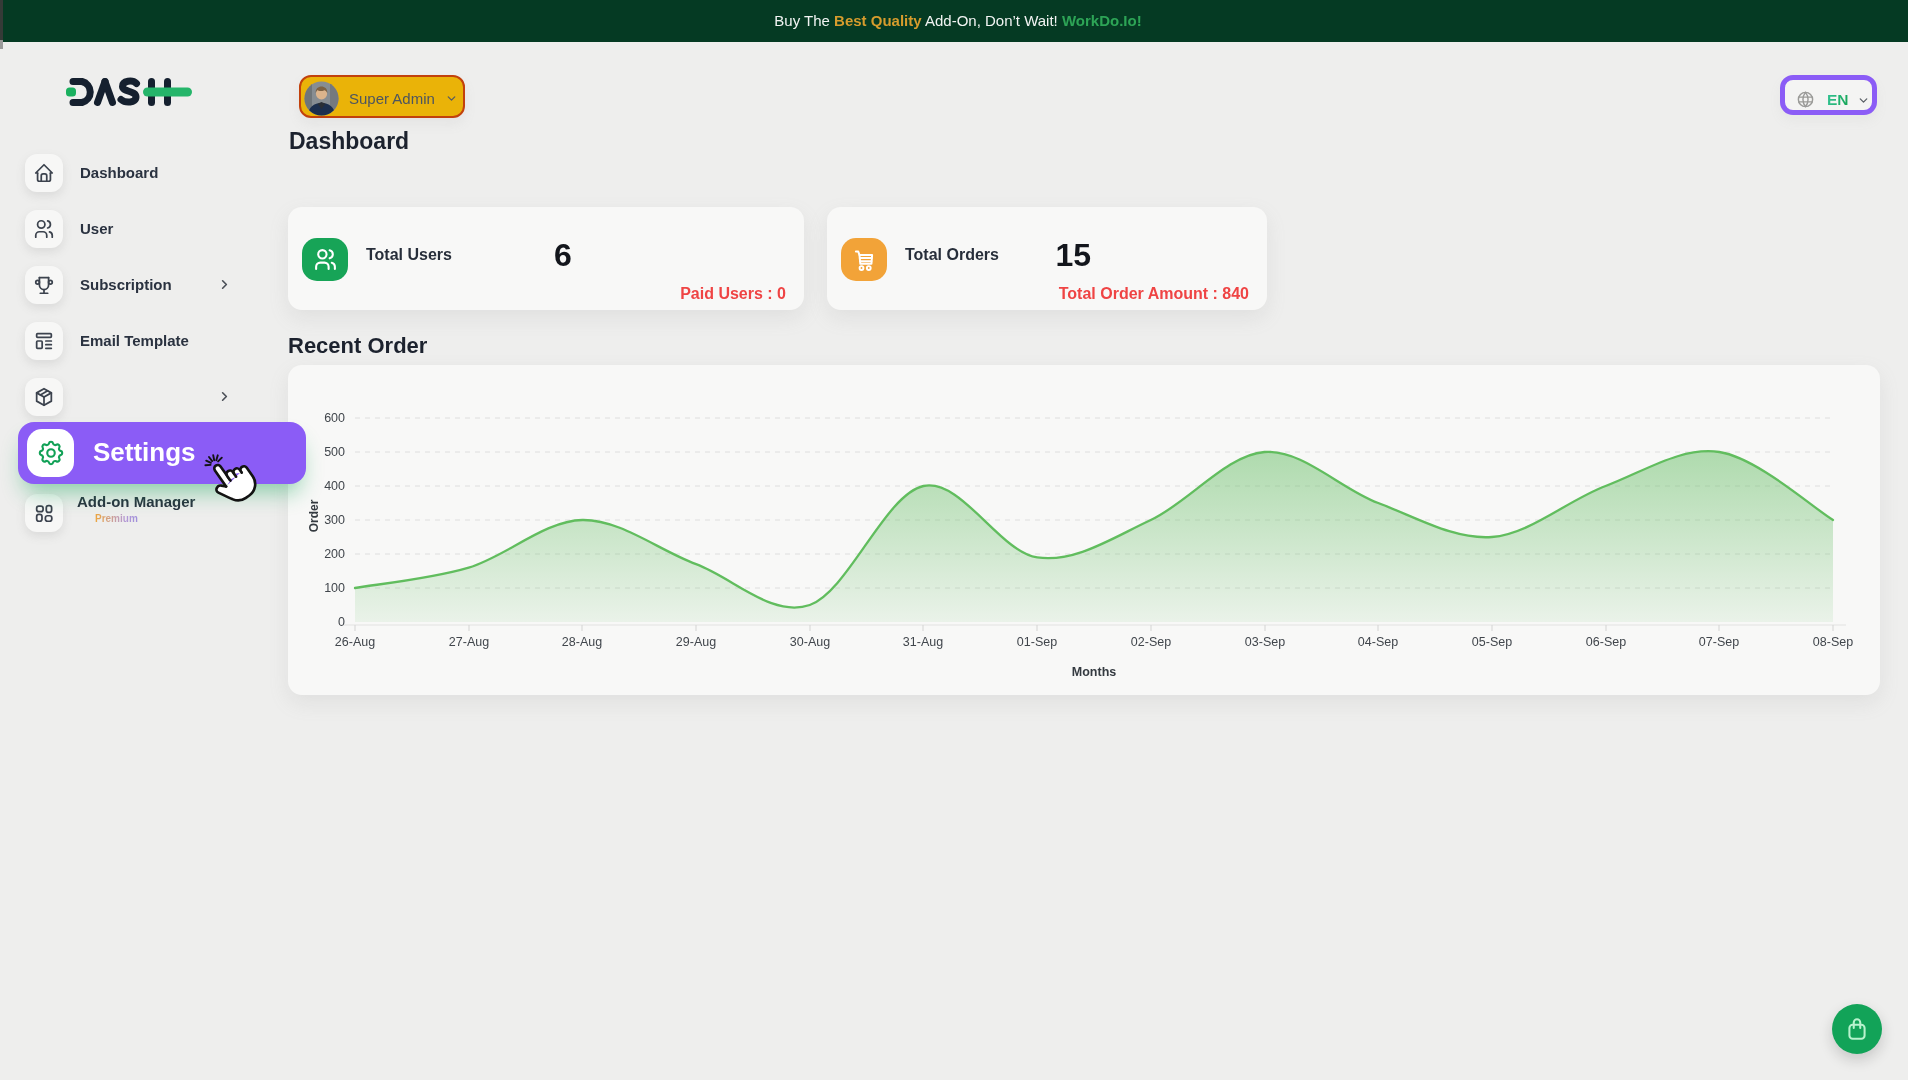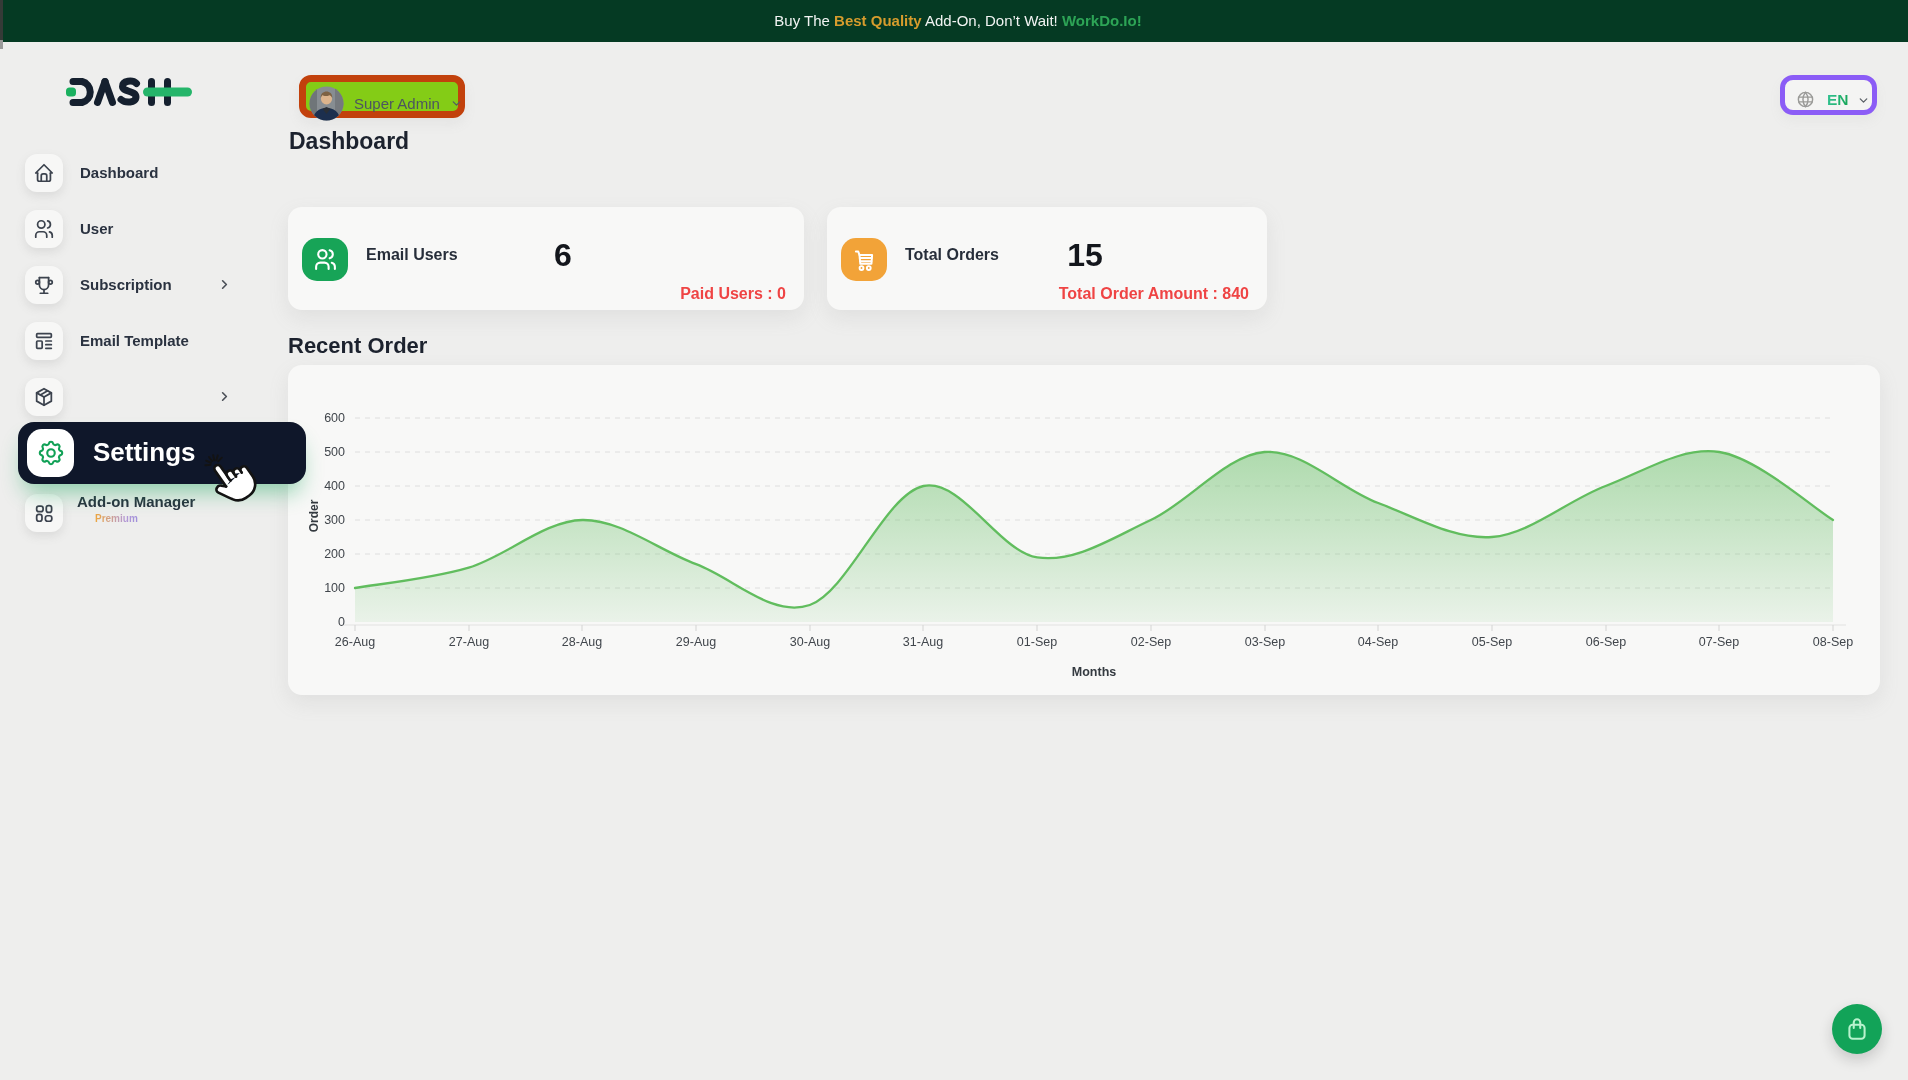--- a/index.html
+++ b/index.html
@@ -12,29 +12,29 @@
   .banner b.q { color:#d79c2d; font-weight:700; }
   .banner .wd { color:#2da456; font-weight:600; }
   .sb-dark { left:0; top:0; width:3px; height:42px; background:#353a37; }
   .sb-gray { left:0; top:40px; width:3px; height:9px; background:#9b9b9b; }
   
   .icon-btn { position:absolute; left:25px; width:38px; height:38px; background:#f7f7f6;
     border-radius:12px; box-shadow:0 4px 10px rgba(120,120,120,.16); display:flex;
     align-items:center; justify-content:center; }
   .nav-label { position:absolute; left:80px; font-size:15px; font-weight:700; color:#2a3240; }
   .chev { position:absolute; left:217px; }
-  .pill { z-index:5; left:18px; top:422px; width:288px; height:62px; background:#0f172a; border-radius:16px;
+  .pill { z-index:5; left:18px; top:422px; width:288px; height:62px; background:#8b5cf6; border-radius:16px;
     box-shadow:0 14px 22px -6px rgba(15,161,85,.45); }
   .pill .tile { position:absolute; left:9px; top:7px; width:47px; height:48px; background:#fff;
     border-radius:15px; display:flex; align-items:center; justify-content:center; }
   .pill .txt { position:absolute; left:75px; top:0; height:62px; line-height:60px; color:#fff;
     font-size:26px; font-weight:700; }
   
-  .userbtn { left:299px; top:75px; width:166px; height:43px; background:#84cc16;
-    border:7px solid #c2410c; border-radius:12px; box-shadow:0 6px 12px rgba(150,150,150,.10); }
+  .userbtn { left:299px; top:75px; width:166px; height:43px; background:#eab308;
+    border:2px solid #c2410c; border-radius:12px; box-shadow:0 6px 12px rgba(150,150,150,.10); }
   .userbtn .name { position:absolute; left:48px; top:13px; font-size:15px; color:#4d5560; }
   .langbtn { left:1780px; top:75px; width:97px; height:40px; background:#f4f4f3;
     border:5px solid #8b5cf6; border-radius:13px; box-shadow:0 6px 12px rgba(150,150,150,.08); }
   h1.pagetitle { left:289px; top:128px; font-size:23px; font-weight:700; color:#1c222e; position:absolute; }
   
   .card { background:#f8f8f7; border-radius:14px; box-shadow:0 8px 20px rgba(140,140,140,.14); }
   .c1 { left:288px; top:207px; width:516px; height:103px; }
   .c2 { left:827px; top:207px; width:440px; height:103px; }
   .tile-g { position:absolute; left:14px; top:31px; width:46px; height:43px; border-radius:15px;
     background:#17a457; display:flex; align-items:center; justify-content:center; }
@@ -198,37 +198,37 @@
 
 <div class="abs card c1">
   <div class="tile-g">
     <svg width="25" height="25" viewBox="0 0 24 24" fill="none" stroke="#ffffff" stroke-width="2" stroke-linecap="round" stroke-linejoin="round">
         <circle cx="9" cy="7" r="4"></circle>
         <path d="M3 21v-2a4 4 0 0 1 4-4h4a4 4 0 0 1 4 4v2"></path>
         <path d="M16 3.13a4 4 0 0 1 0 7.75"></path>
         <path d="M21 21v-2a4 4 0 0 0-3-3.85"></path>
       </svg>
   </div>
-  <div class="ct-label">Email Users</div>
+  <div class="ct-label">Total Users</div>
   <div class="ct-num" style="left:257px;">6</div>
   <div class="ct-right" style="right:18px;">Paid Users : 0</div>
 </div>
 <div class="abs card c2">
   <div class="tile-g tile-o">
     <svg width="26" height="26" viewBox="0 0 24 24" fill="none" stroke="#ffffff" stroke-width="1.8" stroke-linecap="round" stroke-linejoin="round">
         <path d="M4.5 4.2h2.2l1.1 3.1"></path>
         <path d="M7.8 7.3h11.7l-.6 8.2h-10.3z"></path>
         <path d="M8.1 10.2h11"></path>
         <path d="M8.4 13.1h10.4"></path>
         <circle cx="9.7" cy="19.4" r="1.75"></circle>
         <circle cx="16.4" cy="19.4" r="1.75"></circle>
       </svg>
   </div>
   <div class="ct-label">Total Orders</div>
-  <div class="ct-num" style="left:240px;">15</div>
+  <div class="ct-num" style="left:228px;text-align:right;">15</div>
   <div class="ct-right" style="right:18px;">Total Order Amount : 840</div>
 </div>
 
 <h2 class="recent">Recent Order</h2>
 
 <div class="abs card chartcard">
 <svg width="1592" height="330" viewBox="0 0 1592 330" style="position:absolute;left:0;top:0;">
   <defs>
     <linearGradient id="ag" x1="0" y1="0" x2="0" y2="1">
       <stop offset="0" stop-color="#6abf69" stop-opacity="0.52"></stop>

